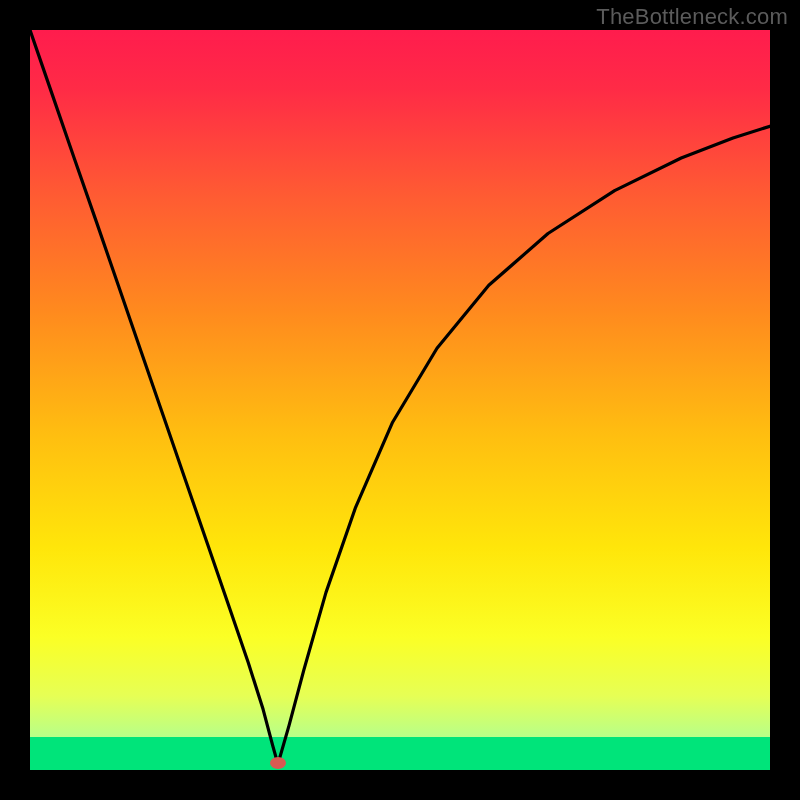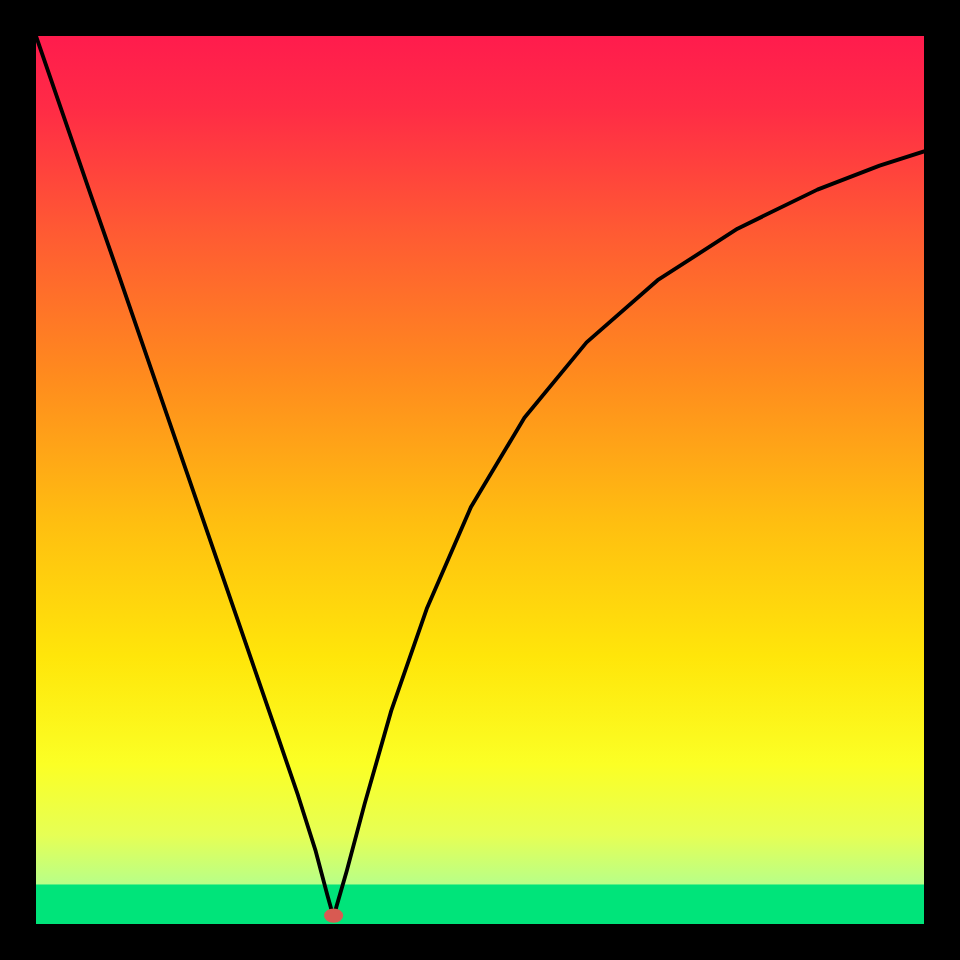--- a/index.html
+++ b/index.html
@@ -45,20 +45,21 @@
     color: #5b5b5b;
     font-size: 22px;
     letter-spacing: 0.2px;
     font-weight: 500;
   }
 </style>
 </head>
 <body>
 
 <div class="frame">
+  <div class="watermark">TheBottleneck.com</div>
 
   <div class="plot-area">
     <svg class="gradient" viewBox="0 0 740 740" preserveAspectRatio="none">
       <defs>
         <linearGradient id="bg" x1="0" y1="0" x2="0" y2="1">
             <stop offset="0.00%" stop-color="#ff1c4d"></stop>
             <stop offset="8.00%" stop-color="#ff2b46"></stop>
             <stop offset="22.00%" stop-color="#ff5a33"></stop>
             <stop offset="38.00%" stop-color="#ff8a1e"></stop>
             <stop offset="55.00%" stop-color="#ffbf10"></stop>

